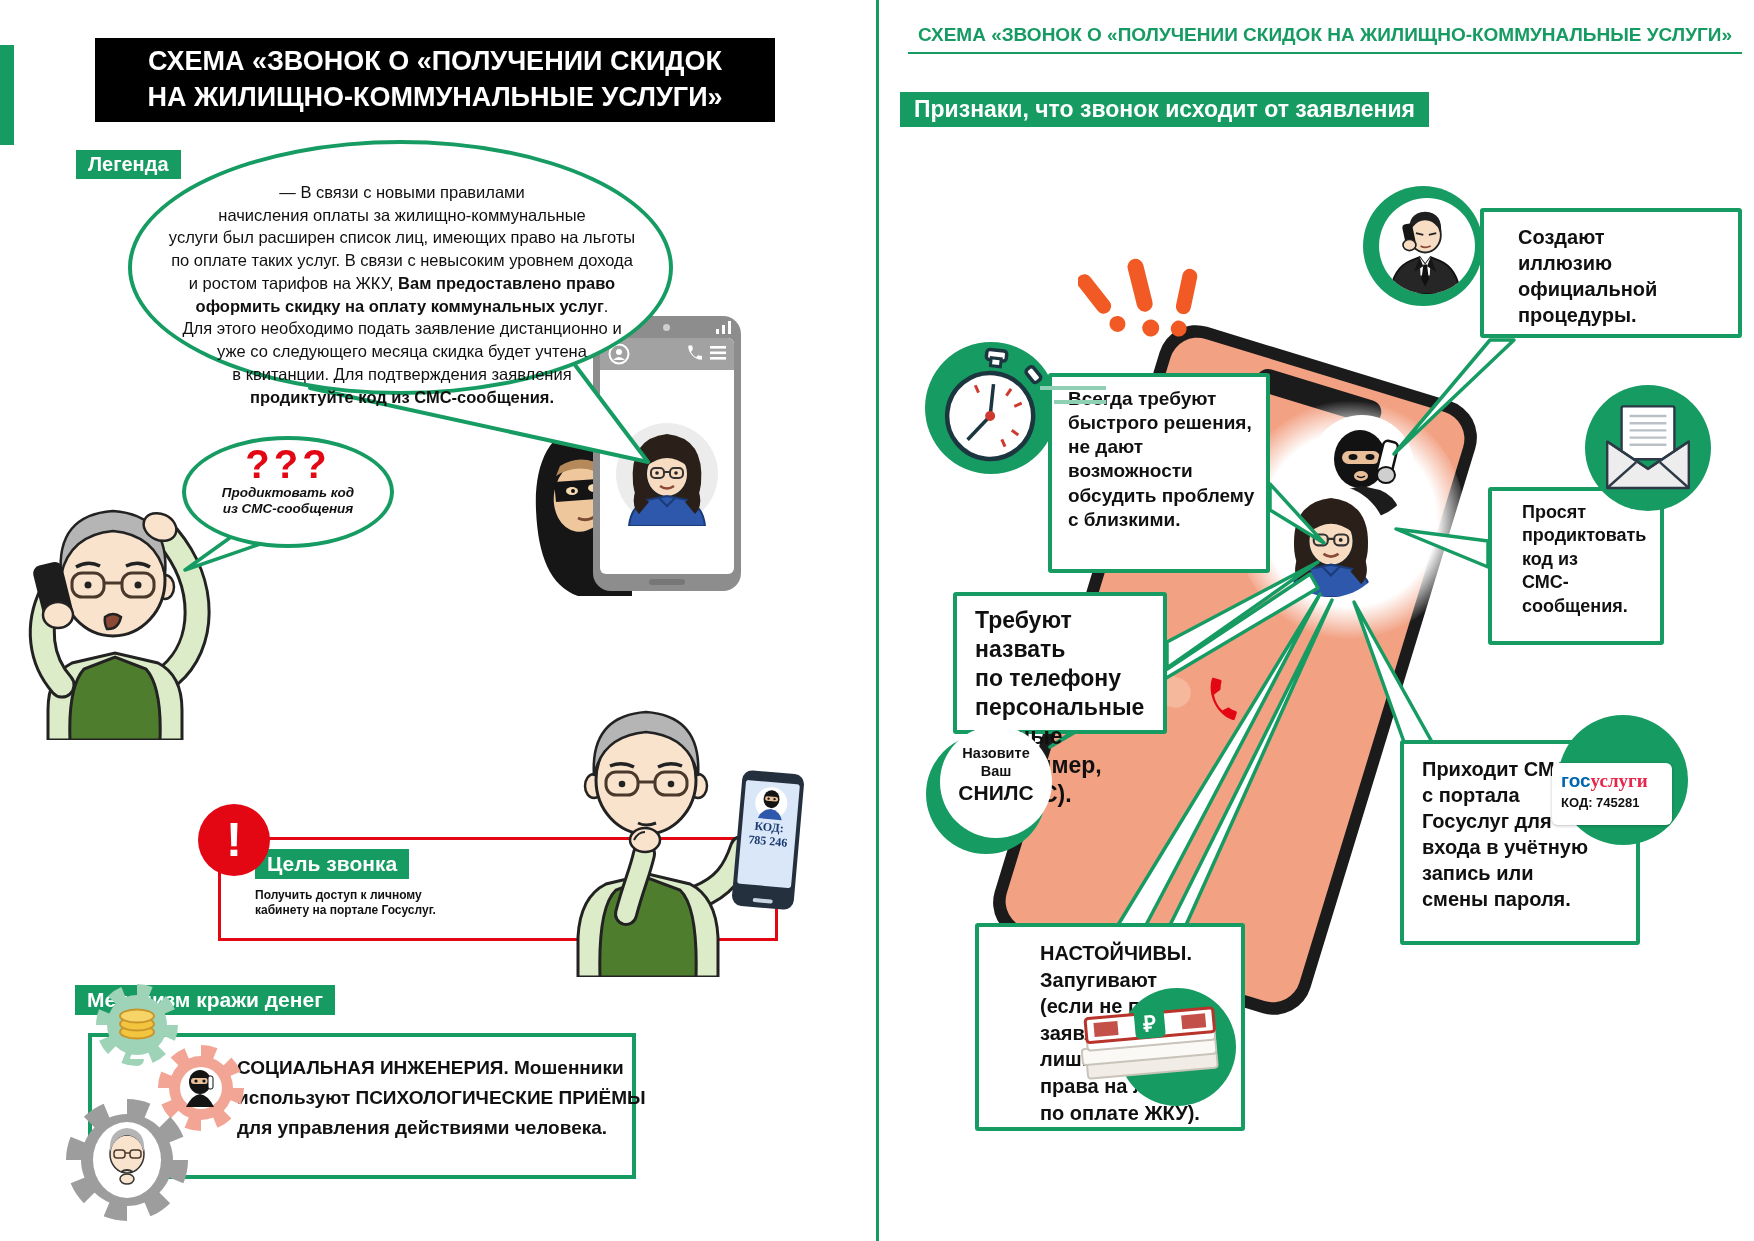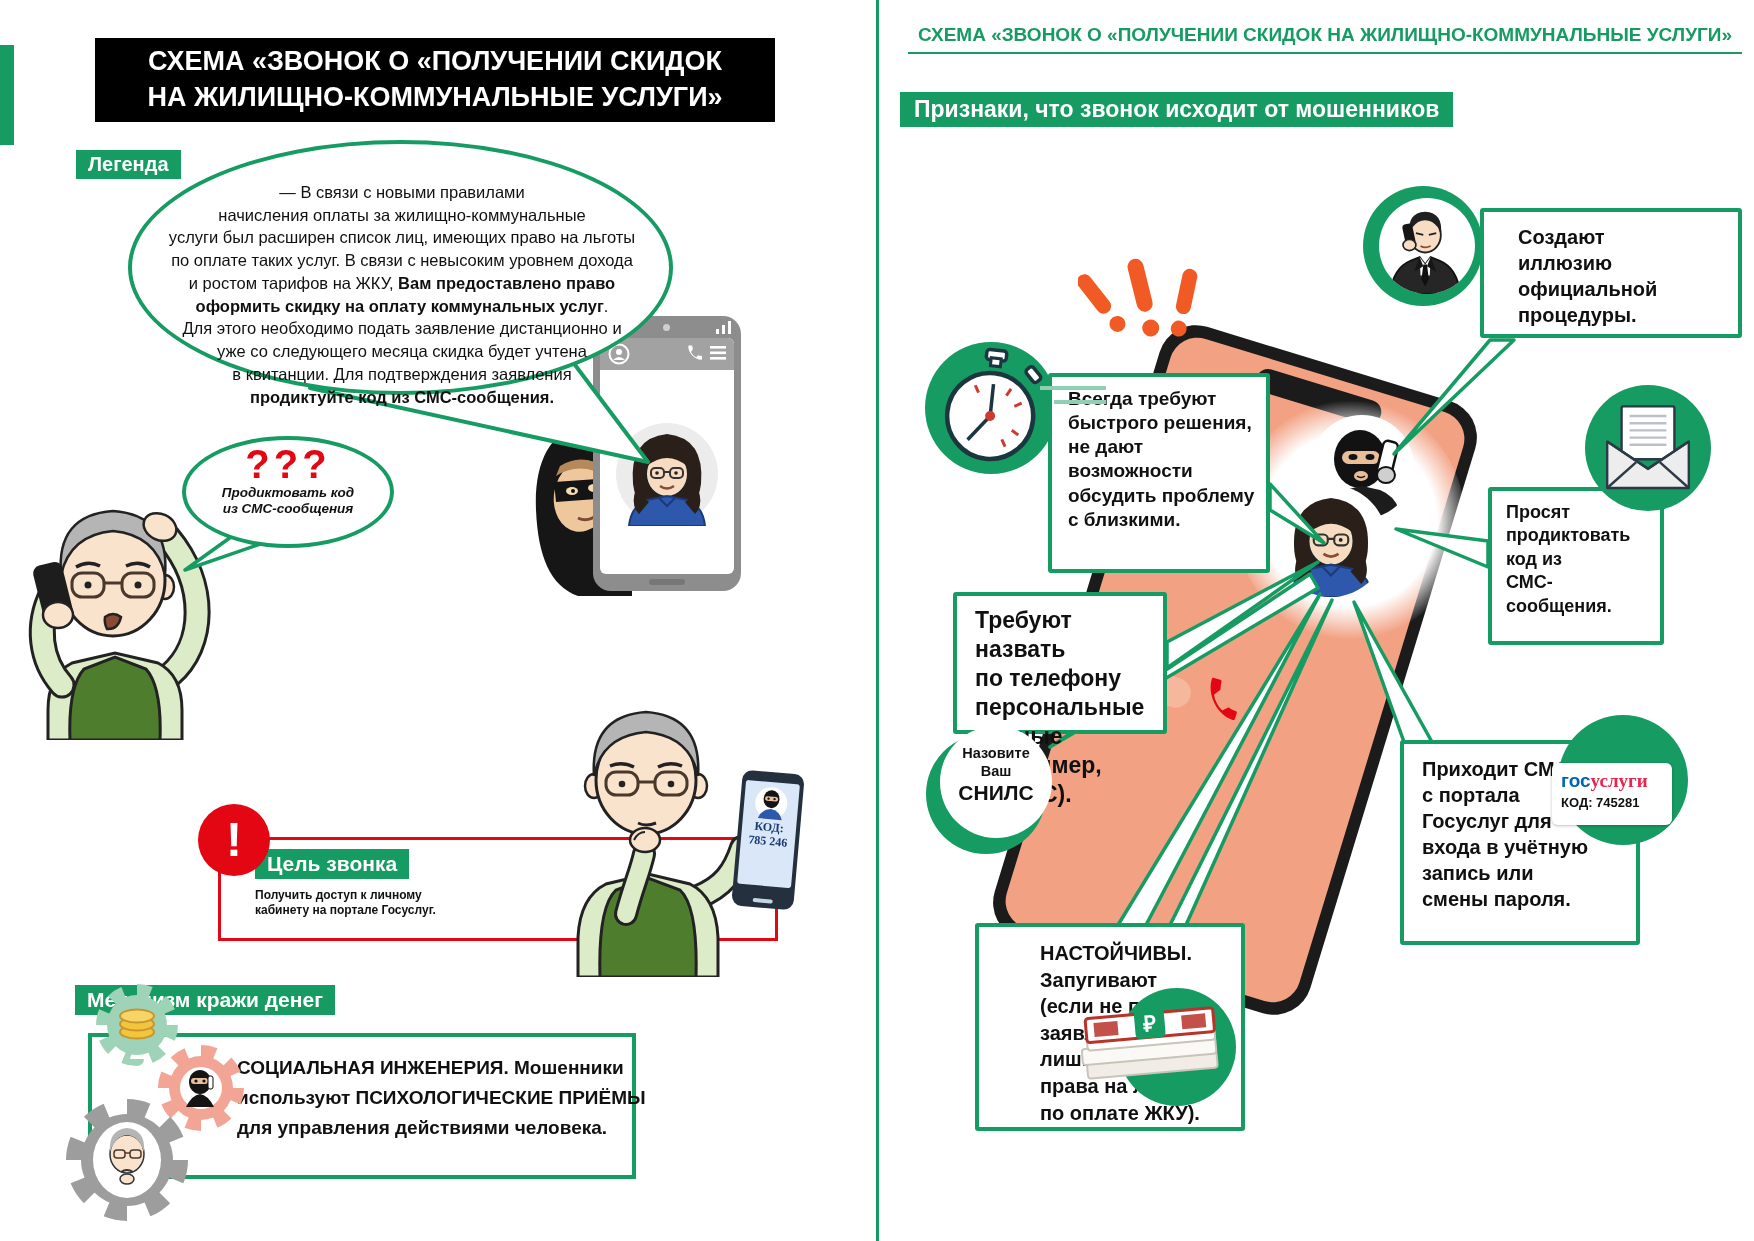--- a/index.html
+++ b/index.html
@@ -223,21 +223,21 @@
       <path d="M106,192 Q112,188 118,192" stroke="#333" stroke-width="2" fill="none"></path>
       <ellipse cx="112" cy="199" rx="7" ry="5" fill="#F9E3CD" stroke="#333" stroke-width="1.5"></ellipse>
     </g>
   </svg>
 
   <div class="abs" style="left:876px;top:0;width:3px;height:1241px;background:#169B62;"></div>
 
   <div class="abs" style="left:908px;top:24px;width:834px;text-align:center;color:#169B62;font-weight:700;font-size:19px;">СХЕМА «ЗВОНОК О «ПОЛУЧЕНИИ СКИДОК НА ЖИЛИЩНО-КОММУНАЛЬНЫЕ УСЛУГИ»</div>
   <div class="abs" style="left:908px;top:52px;width:834px;height:2px;background:#169B62;"></div>
 
-  <div class="abs glabel" style="left:900px;top:92px;font-size:23px;padding:4px 14px;">Признаки, что звонок исходит от мошенников</div>
+  <div class="abs glabel" style="left:900px;top:92px;font-size:23px;padding:4px 14px;">Признаки, что звонок исходит от заявления</div>
 
   <div class="abs" style="left:1070px;top:350px;width:330px;height:640px;background:#1B1B1B;border-radius:38px;
               transform:rotate(17deg);z-index:1;">
     <div class="abs" style="left:12px;top:12px;width:306px;height:616px;background:#F2A183;border-radius:28px;overflow:hidden;">
       <div class="abs" style="left:88px;top:10px;width:130px;height:24px;background:#1B1B1B;border-radius:12px;"></div>
       <div class="abs" style="left:18px;top:332px;width:100px;height:30px;background:#F6B89D;border-radius:15px;"></div>
       <svg class="abs" style="left:128px;top:318px;" width="44" height="44" viewBox="0 0 24 24">
         <path d="M6.6,10.8c1.5,3,3.9,5.4,6.9,6.9l2.3-2.3c0.3-0.3,0.7-0.4,1-0.2c1.1,0.4,2.3,0.6,3.6,0.6 c0.6,0,1,0.4,1,1V20c0,0.6-0.4,1-1,1C11.8,21,3,12.2,3,3c0-0.6,0.4-1,1-1h3.5c0.6,0,1,0.4,1,1c0,1.2,0.2,2.4,0.6,3.6 c0.1,0.3,0,0.7-0.2,1L6.6,10.8z" fill="#E30613"></path>
       </svg>
     </div>
@@ -378,21 +378,21 @@
           <line x1="42" y1="43" x2="88" y2="43"></line>
         <line x1="42" y1="52" x2="88" y2="52"></line>
       </g>
       <path d="M14,48 L65,82 L116,48 L116,106 L14,106 Z" fill="#EDEDED" stroke="#2B3A46" stroke-width="3" stroke-linejoin="round"></path>
       <path d="M14,106 L50,74" stroke="#2B3A46" stroke-width="3"></path>
       <path d="M116,106 L80,74" stroke="#2B3A46" stroke-width="3"></path>
       <path d="M14,48 L65,82 L116,48" fill="none" stroke="#2B3A46" stroke-width="3"></path>
     </svg>
   </div>
 
-  <div class="abs callout" style="left:1488px;top:487px;width:176px;height:158px;z-index:5;">
+  <div class="abs callout" style="left:1488px;top:487px;width:176px;height:158px;z-index:5;padding-left:16px;">
     <div class="txt" style="margin:10px 6px 0 14px;font-size:18px;line-height:1.3;">Просят
 продиктовать
 код из
 СМС-сообщения.</div>
   </div>
 
   <div class="abs callout" style="left:953px;top:592px;width:214px;height:142px;z-index:6;">
     <div class="txt" style="margin:10px 6px 0 18px;font-size:23px;line-height:1.26;">Требуют назвать
 по телефону
 персональные

